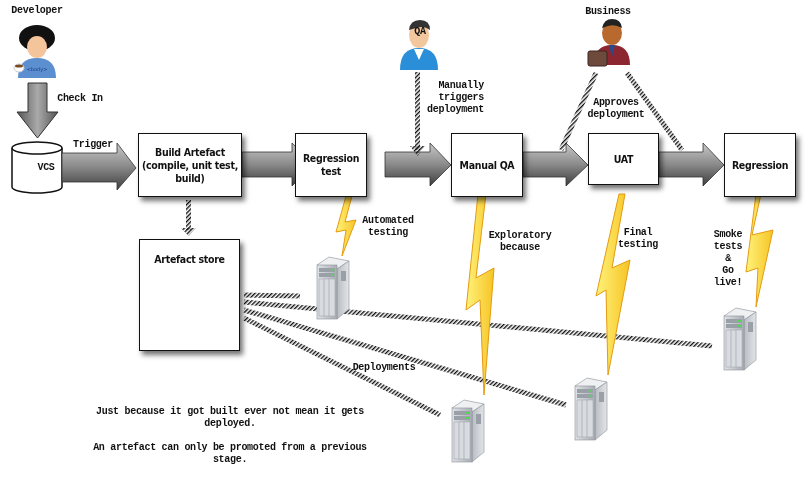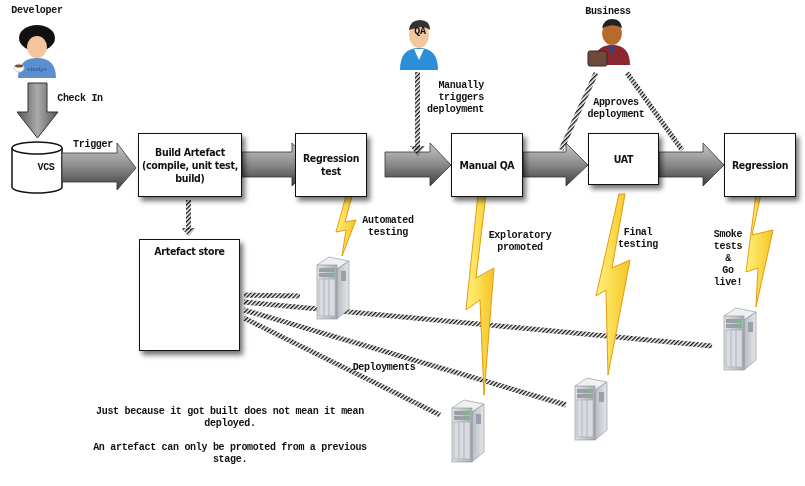--- a/index.html
+++ b/index.html
@@ -153,38 +153,38 @@
 
 <div class="box" style="left:138px;top:133px;width:104px;height:64px;">Build Artefact
 (compile, unit test,
 build)</div>
 <div class="box" style="left:295px;top:133px;width:72px;height:64px;">Regression
 test</div>
 <div class="box" style="left:451px;top:133px;width:72px;height:64px;">Manual QA</div>
 <div class="box" style="left:588px;top:133px;width:71px;height:52px;">UAT</div>
 <div class="box" style="left:724px;top:133px;width:72px;height:64px;">Regression</div>
 
-<div class="box" style="left:139px;top:239px;width:101px;height:112px;align-items:flex-start;padding-top:5px;">
+<div class="box" style="left:139px;top:239px;width:101px;height:112px;align-items:flex-start;padding-top:13px;">
   <span>Artefact store</span>
 </div>
 
 <div class="lbl" style="left:424px;top:80px;width:60px;text-align:right;">Manually
 triggers
 deployment</div>
 <div class="lbl" style="left:585px;top:97px;width:62px;">Approves
 deployment</div>
 <div class="lbl" style="left:357px;top:215px;width:62px;">Automated
 testing</div>
 <div class="lbl" style="left:487px;top:230px;width:66px;">Exploratory
-promoted</div>
+because</div>
 <div class="lbl" style="left:616px;top:227px;width:44px;">Final
 testing</div>
 <div class="lbl" style="left:708px;top:229px;width:40px;">Smoke
 tests
 &amp;
 Go live!</div>
 <div class="lbl" style="left:348px;top:362px;width:72px;">Deployments</div>
 
 <div class="lbl" style="left:90px;top:394px;width:280px;">
-  <div>Just because it got built does not mean it mean deployed.</div>
+  <div>Just because it got built ever not mean it gets deployed.</div>
   <div>An artefact can only be promoted from a previous stage.</div>
   
 </div>
 
 </body></html>

